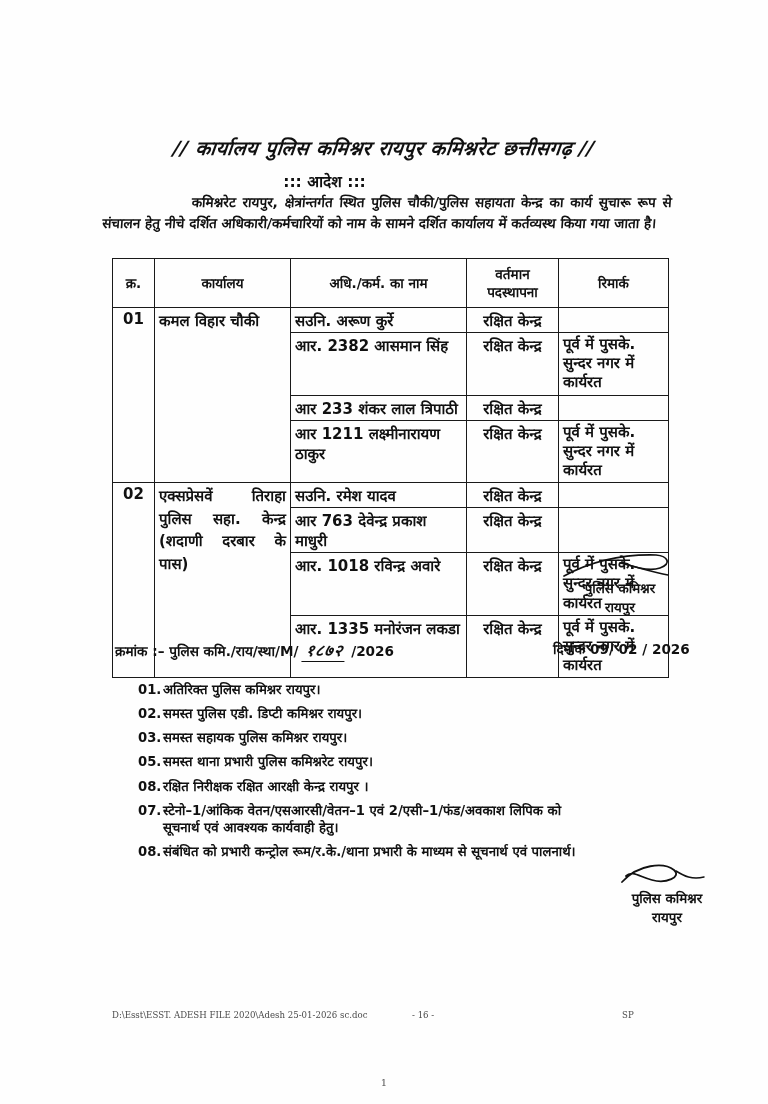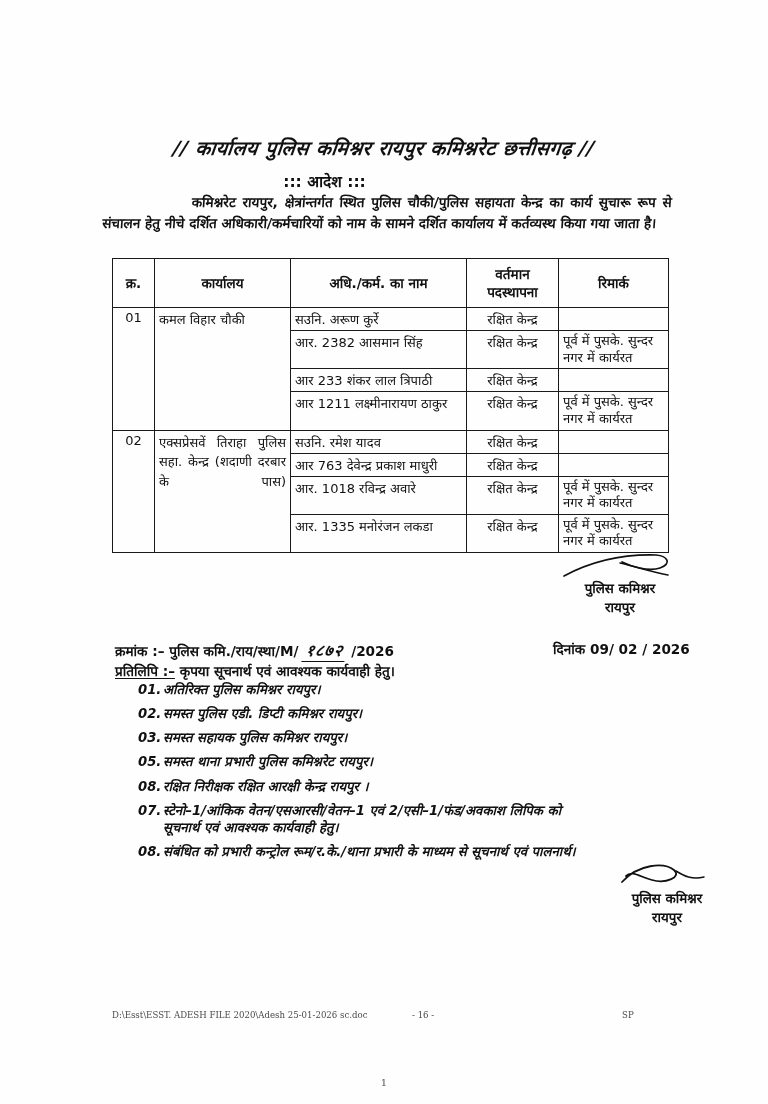--- a/index.html
+++ b/index.html
@@ -66,22 +66,22 @@
     width: 556px;
   }
   table.order {
     border-collapse: collapse;
     width: 100%;
     table-layout: fixed;
   }
   table.order td, table.order th {
     border: 1.3px solid #1a1a1a;
     padding: 2px 4px;
-    font-size: 13px;
-    font-weight: 400;
+    font-size: 15px;
+    font-weight: 700;
     vertical-align: top;
   }
   table.order th {
     text-align: center;
     font-size: 13.5px;
     font-weight: bold;
     padding: 3px 2px;
     height: 42px;
     vertical-align: middle;
   }
@@ -156,21 +156,20 @@
 
   
   .copylist {
     position: absolute;
     top: 681px;
     left: 138px;
     width: 540px;
     font-size: 13.2px;
     font-weight: 600;
     line-height: 1.0;
-    font-style: italic;
   }
   .copylist .li {
     display: block;
     margin-bottom: 7.0px;
     line-height: 1.30;
   }
   .copylist .li .num { display: inline-block; min-width: 25px; }
   .cont { display: block; padding-left: 25px; }
 
   
@@ -305,24 +304,20 @@
   <div class="refline">
     <span class="krm">क्रमांक :– पुलिस कमि./राय/स्था/M/</span>
     <span class="ref-hand">१८७२</span>
     <span>/2026</span>
     <span class="dt">
       <span>दिनांक</span>
       <span>09</span><span>/ 02 / 2026</span>
     </span>
   </div>
 
-  <div class="pratilipi">
-    <u>प्रतिलिपि :–</u>
-    <span>कृपया सूचनार्थ एवं आवश्यक कार्यवाही हेतु।</span>
-  </div>
 
   <div class="copylist">
     <span class="li">
       <span class="num">01.</span><span>अतिरिक्त पुलिस कमिश्नर रायपुर।</span>
     </span>
     <span class="li">
       <span class="num">02.</span><span>समस्त पुलिस एडी. डिप्टी कमिश्नर रायपुर।</span>
     </span>
     <span class="li">
       <span class="num">03.</span><span>समस्त सहायक पुलिस कमिश्नर रायपुर।</span>

